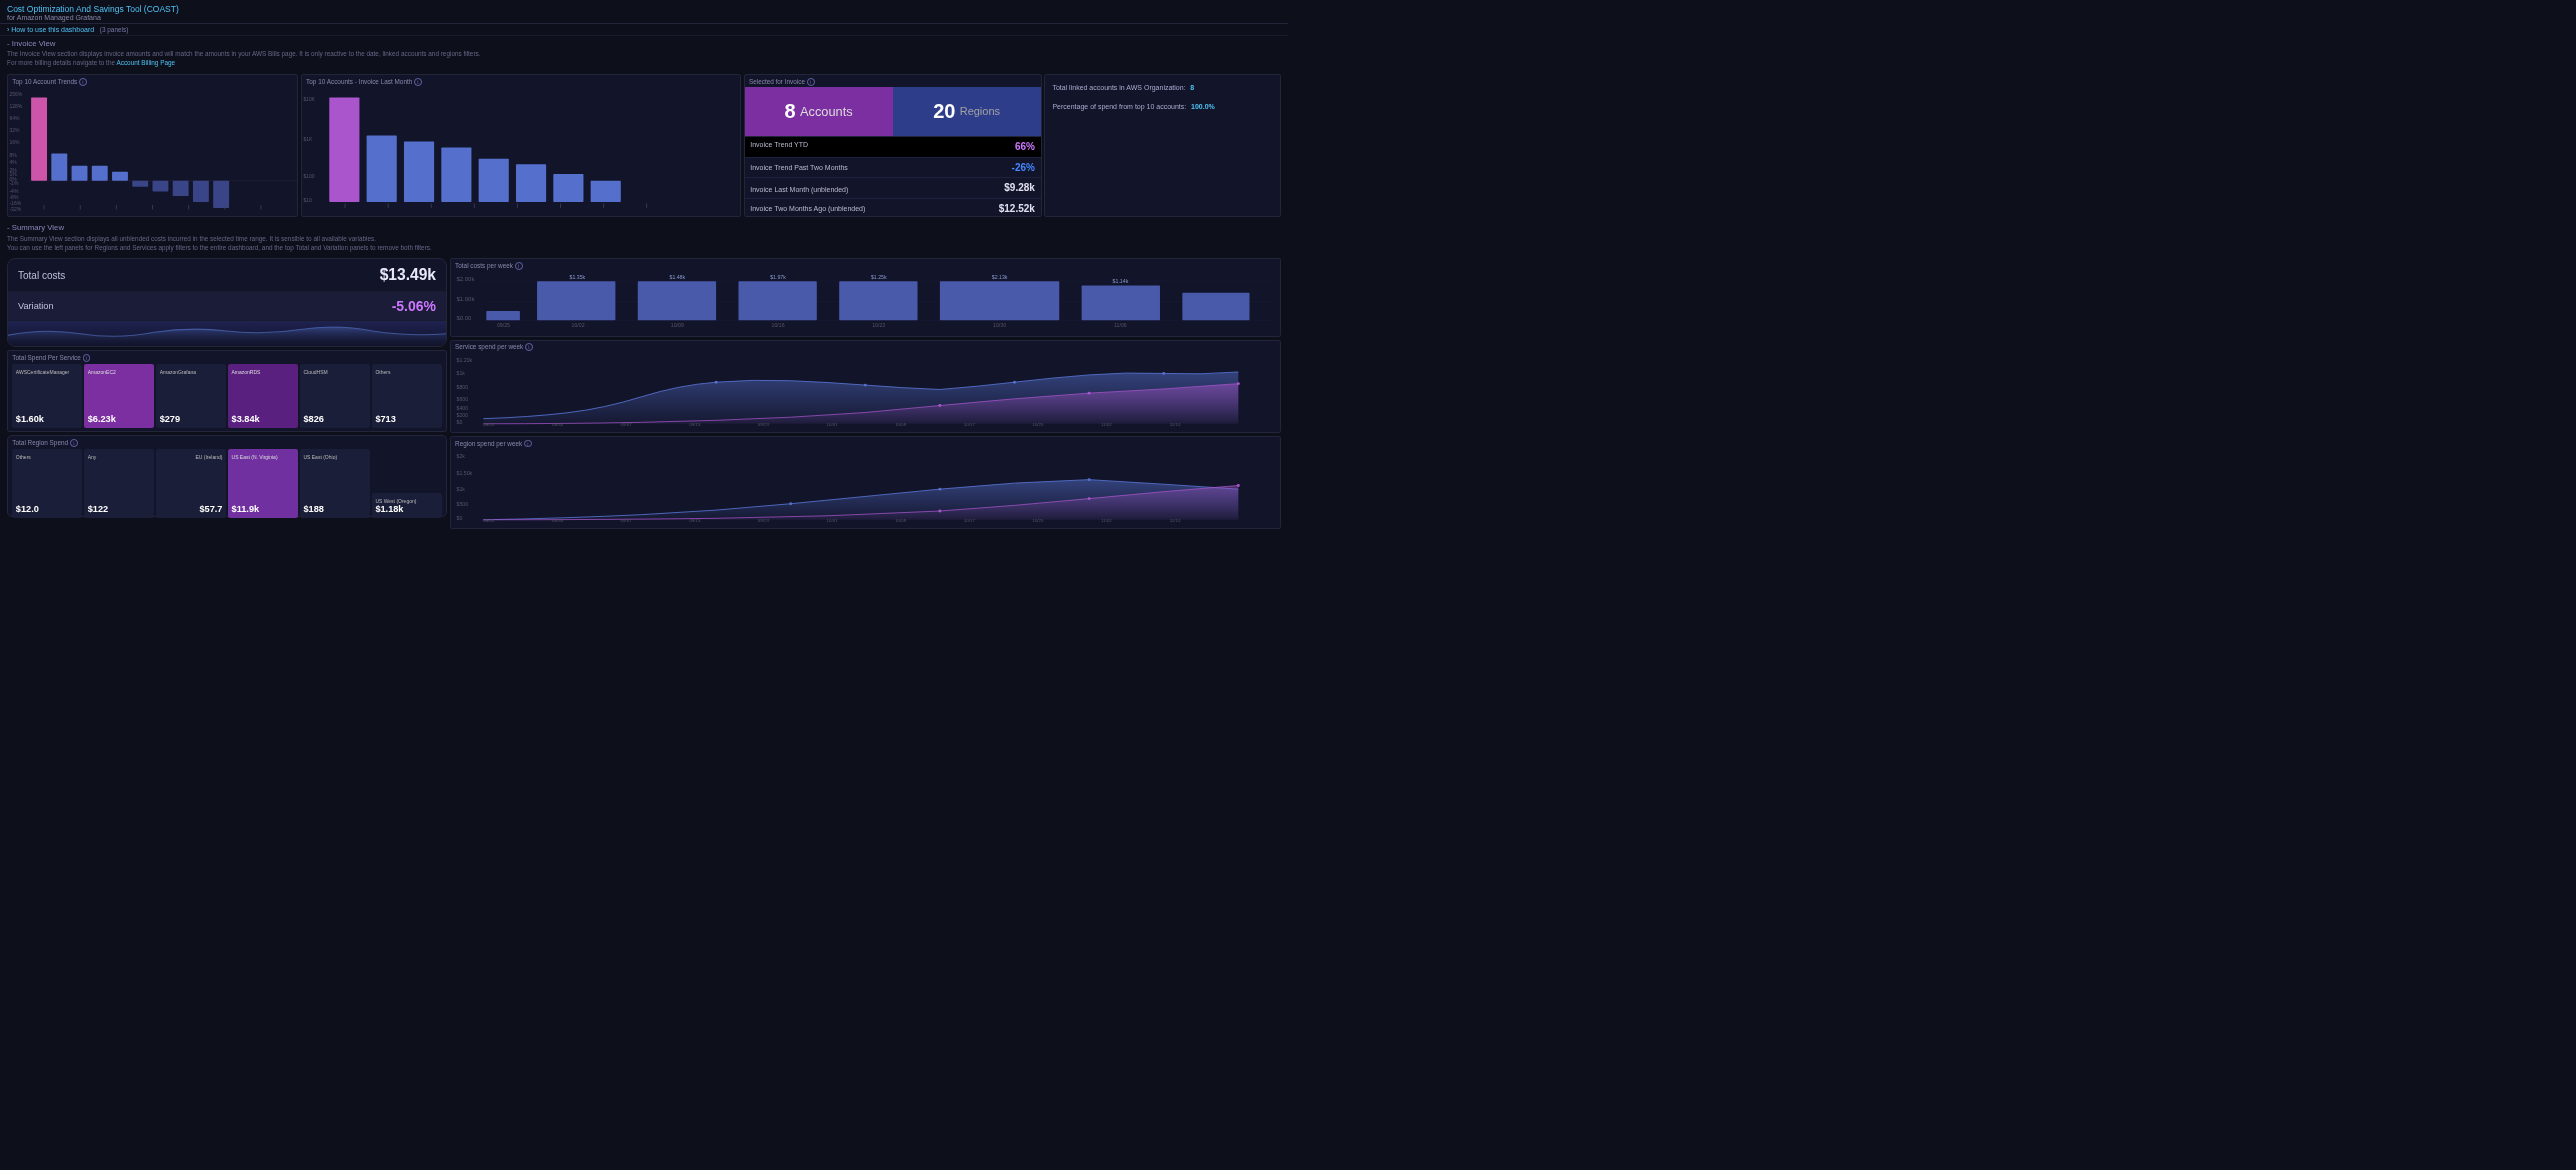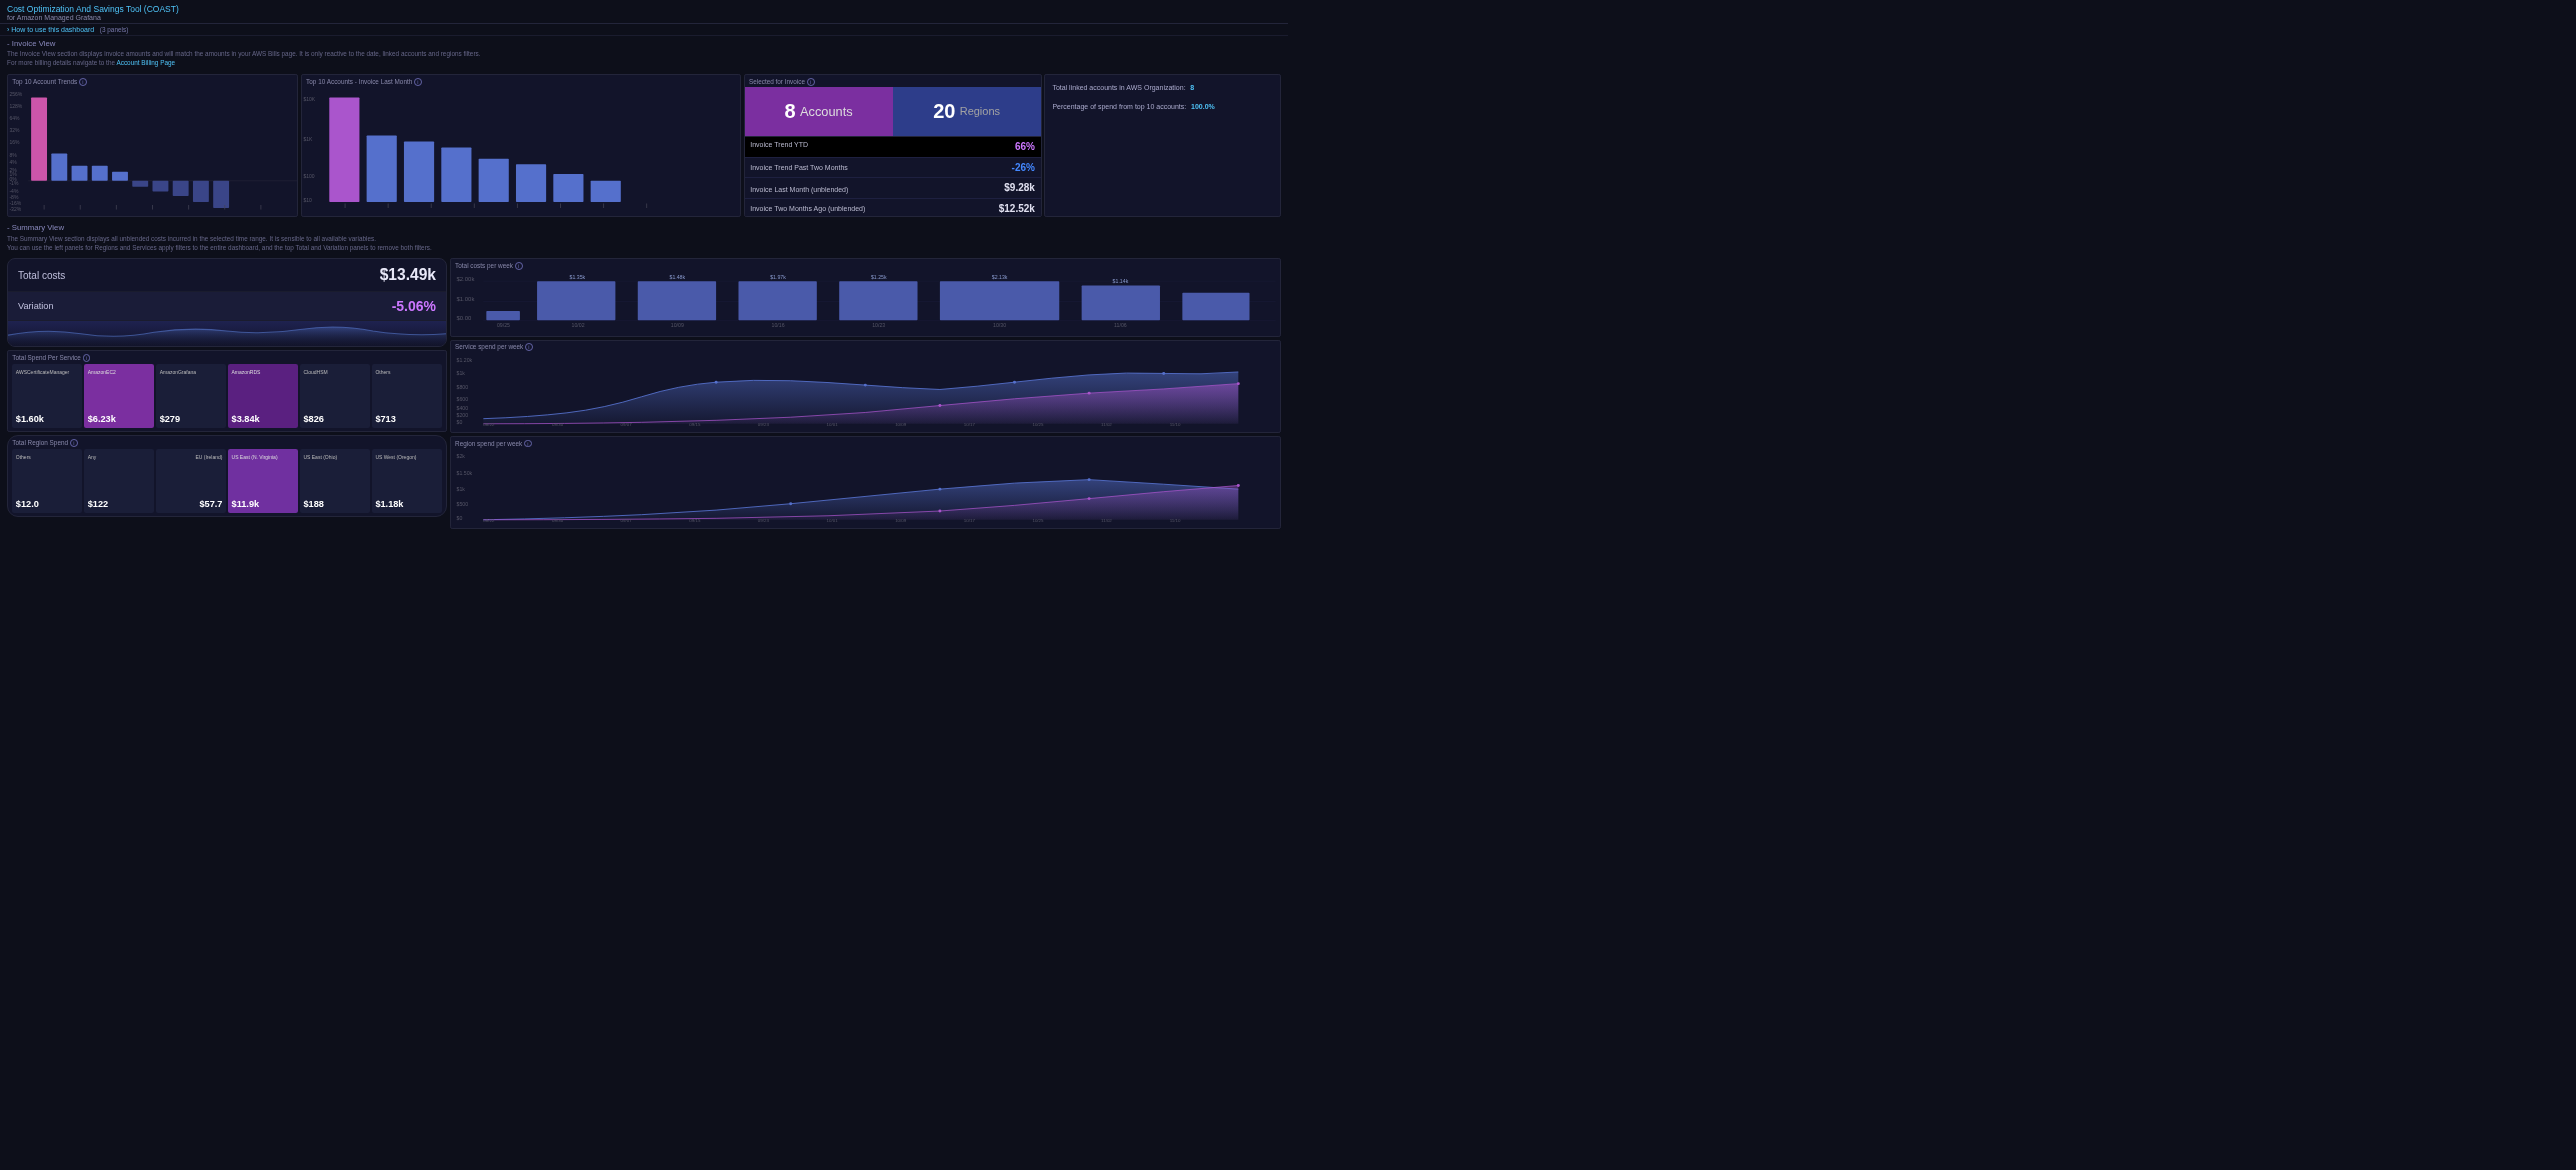--- a/index.html
+++ b/index.html
@@ -312,21 +312,21 @@
           <span style="font-size:5px;color:#bbb;line-height:1.2;">CloudHSM</span>
           <span style="font-size:9.2px;font-weight:bold;color:#fff;">$826</span>
         </div>
         <div style="background:#1a1e38;border-radius:2.1px;padding:4.3px 3.5px;display:flex;flex-direction:column;justify-content:space-between;">
           <span style="font-size:5px;color:#bbb;line-height:1.2;">Others</span>
           <span style="font-size:9.2px;font-weight:bold;color:#fff;">$713</span>
         </div>
       </div>
     </div>
 
-    <div style="background:#12142a;border:0.7px solid #23253a;border-radius:11px;padding:2.8px 4.3px;">
+    <div style="background:#12142a;border:0.7px solid #23253a;border-radius:5px;padding:2.8px 4.3px;">
       <div style="font-size:6.4px;color:#8888aa;margin-bottom:2.8px;">
         <span>Total Region Spend</span>
         <span class="info-icon">i</span>
       </div>
       <div style="display:grid;grid-template-columns:repeat(6,1fr);gap:2.1px;height:64px;">
         <div style="background:#1a1e38;border-radius:2.1px;padding:4.3px 3.5px;display:flex;flex-direction:column;justify-content:space-between;">
           <span style="font-size:5px;color:#bbb;line-height:1.2;">Others</span>
           <span style="font-size:9.2px;font-weight:bold;color:#fff;">$12.0</span>
         </div>
         <div style="background:#1a1e38;border-radius:2.1px;padding:4.3px 3.5px;display:flex;flex-direction:column;justify-content:space-between;">
@@ -338,21 +338,21 @@
           <span style="font-size:9.2px;font-weight:bold;color:#fff;">$57.7</span>
         </div>
         <div style="background:#7030a0;border-radius:2.1px;padding:4.3px 3.5px;display:flex;flex-direction:column;justify-content:space-between;">
           <span style="font-size:5px;color:#ddd;line-height:1.2;">US East (N. Virginia)</span>
           <span style="font-size:9.2px;font-weight:bold;color:#fff;">$11.9k</span>
         </div>
         <div style="background:#1a1e38;border-radius:2.1px;padding:4.3px 3.5px;display:flex;flex-direction:column;justify-content:space-between;">
           <span style="font-size:5px;color:#bbb;line-height:1.2;">US East (Ohio)</span>
           <span style="font-size:9.2px;font-weight:bold;color:#fff;">$188</span>
         </div>
-        <div style="background:#1a1e38;border-radius:2.1px;padding:4.3px 3.5px;display:flex;flex-direction:column;justify-content:space-between;">
+        <div style="background:#1a1e38;border-radius:2.1px;padding:4.3px 3.5px;display:flex;flex-direction:column;justify-content:flex-start;margin-top:44px;">
           <span style="font-size:5px;color:#bbb;line-height:1.2;">US West (Oregon)</span>
           <span style="font-size:9.2px;font-weight:bold;color:#fff;">$1.18k</span>
         </div>
       </div>
     </div>
 
   </div>
 
   <div style="display:flex;flex-direction:column;gap:2.8px;">
 

